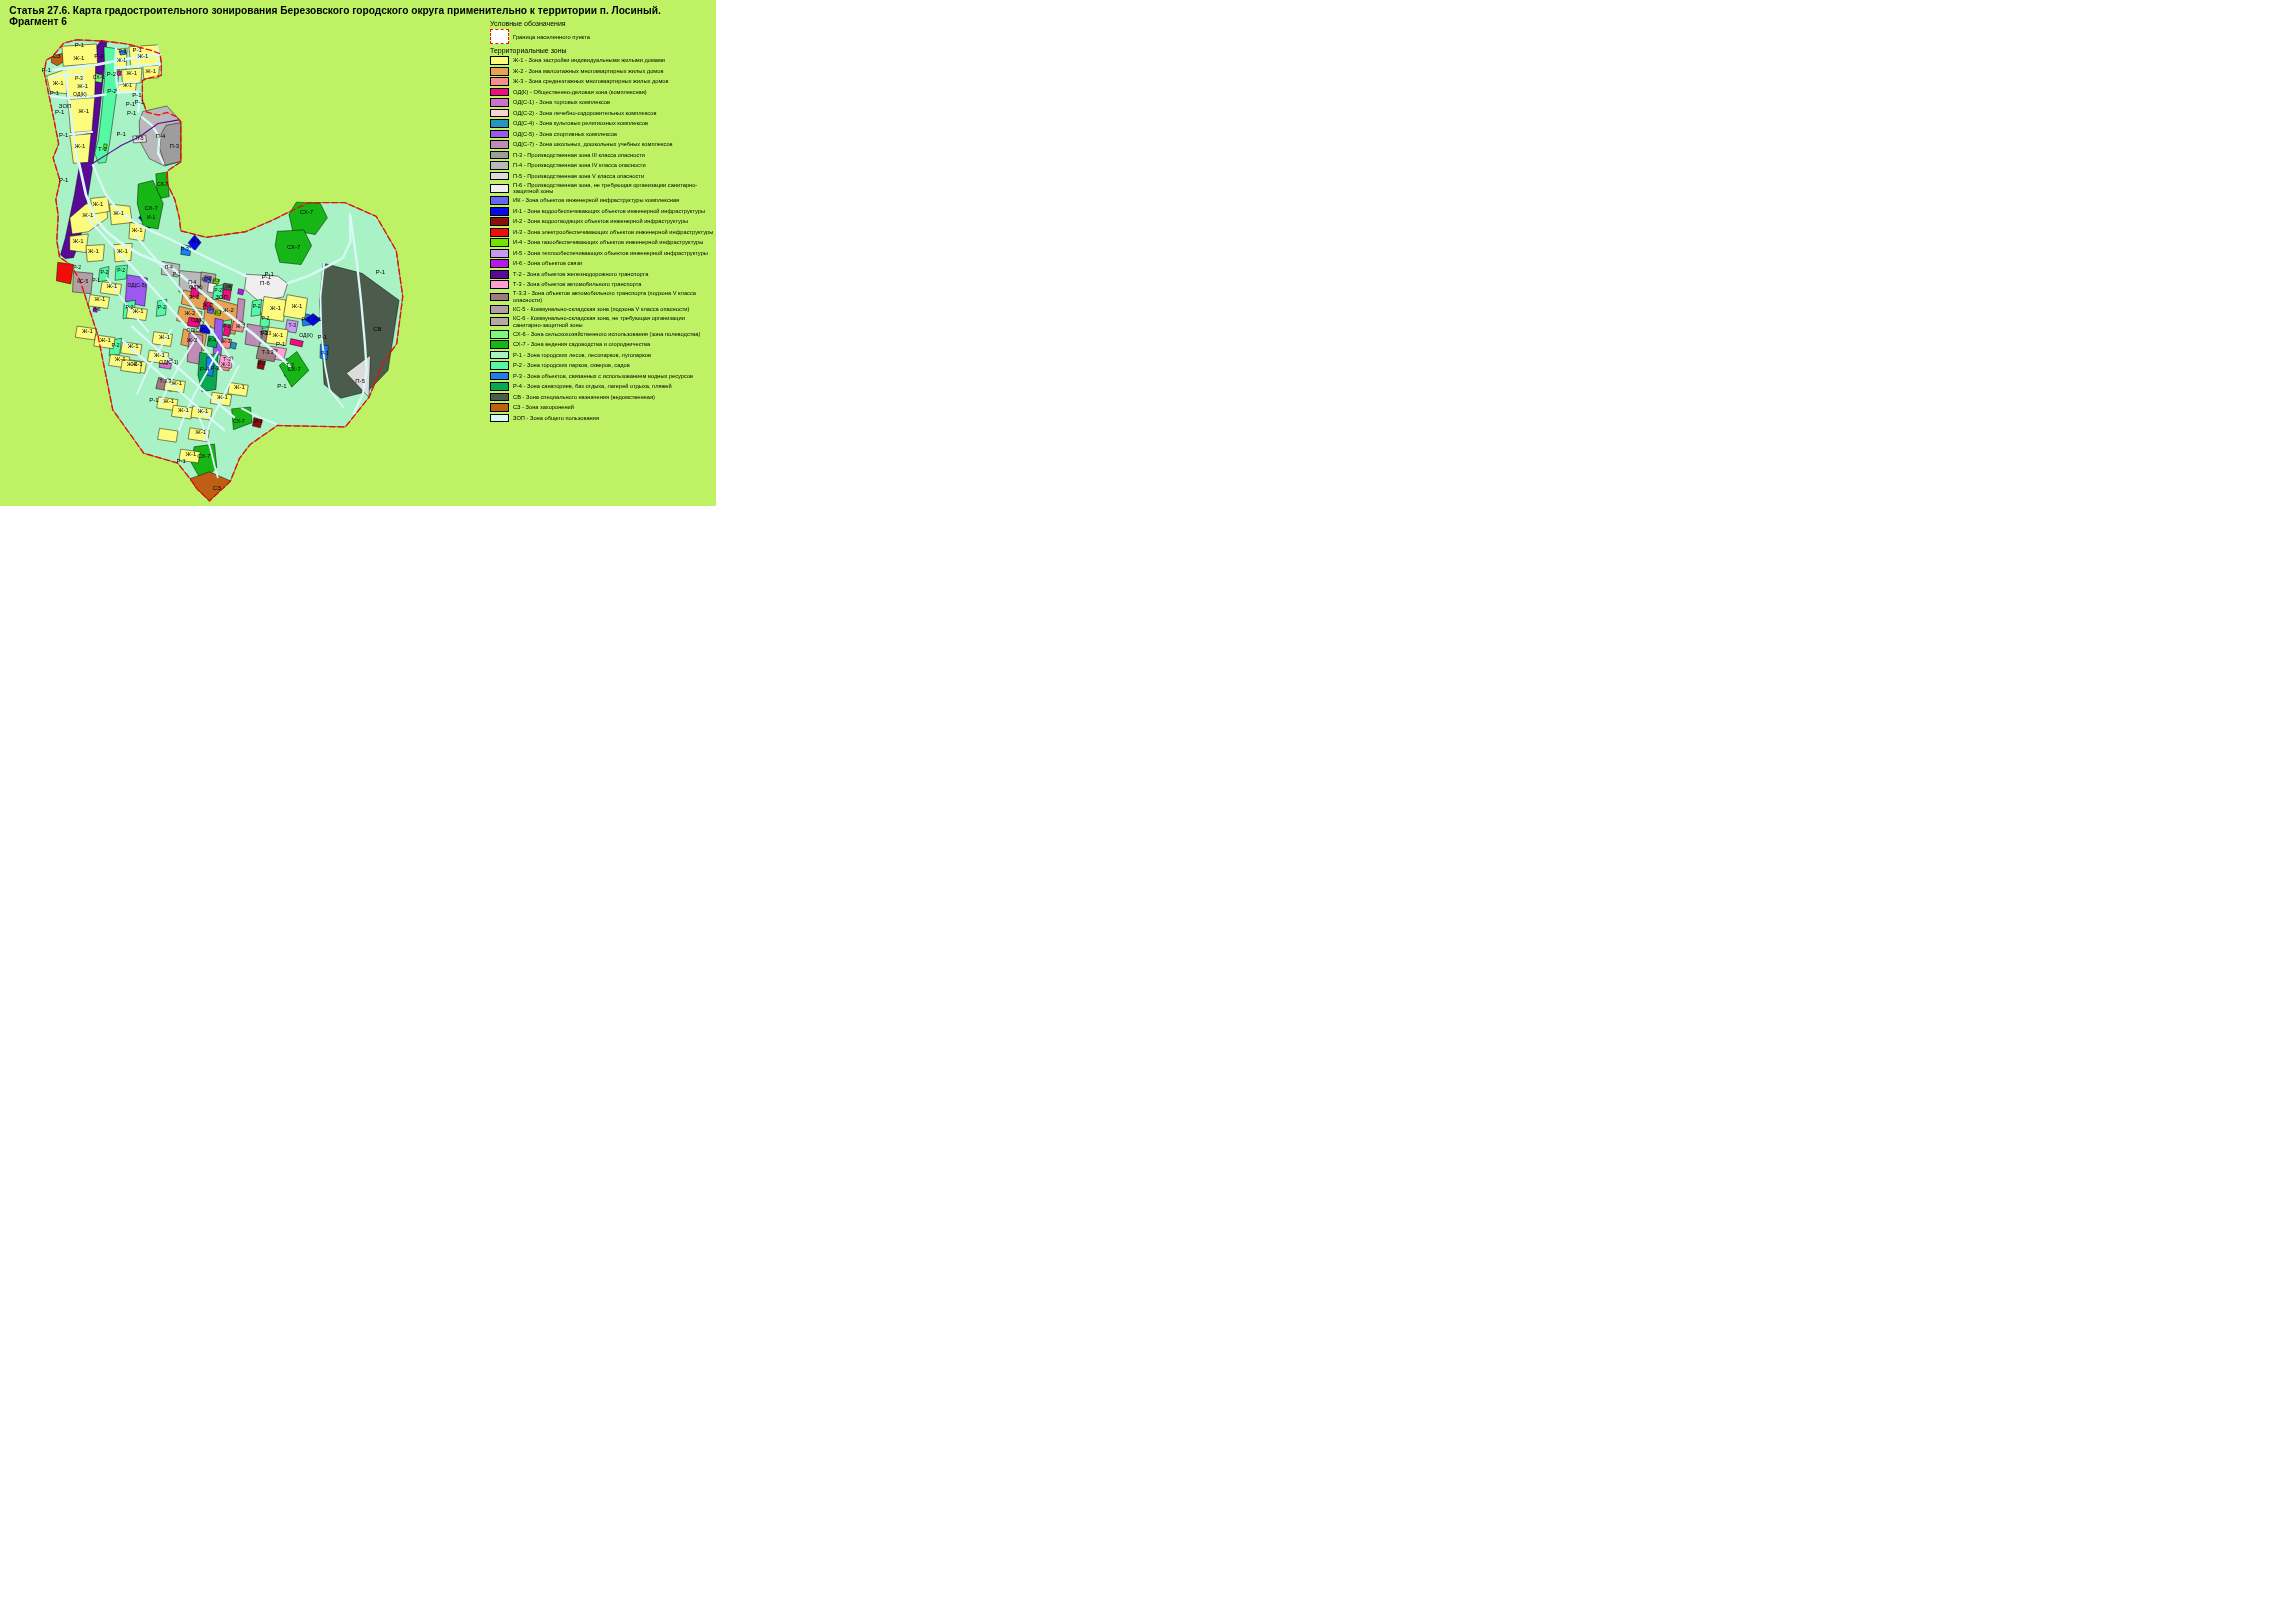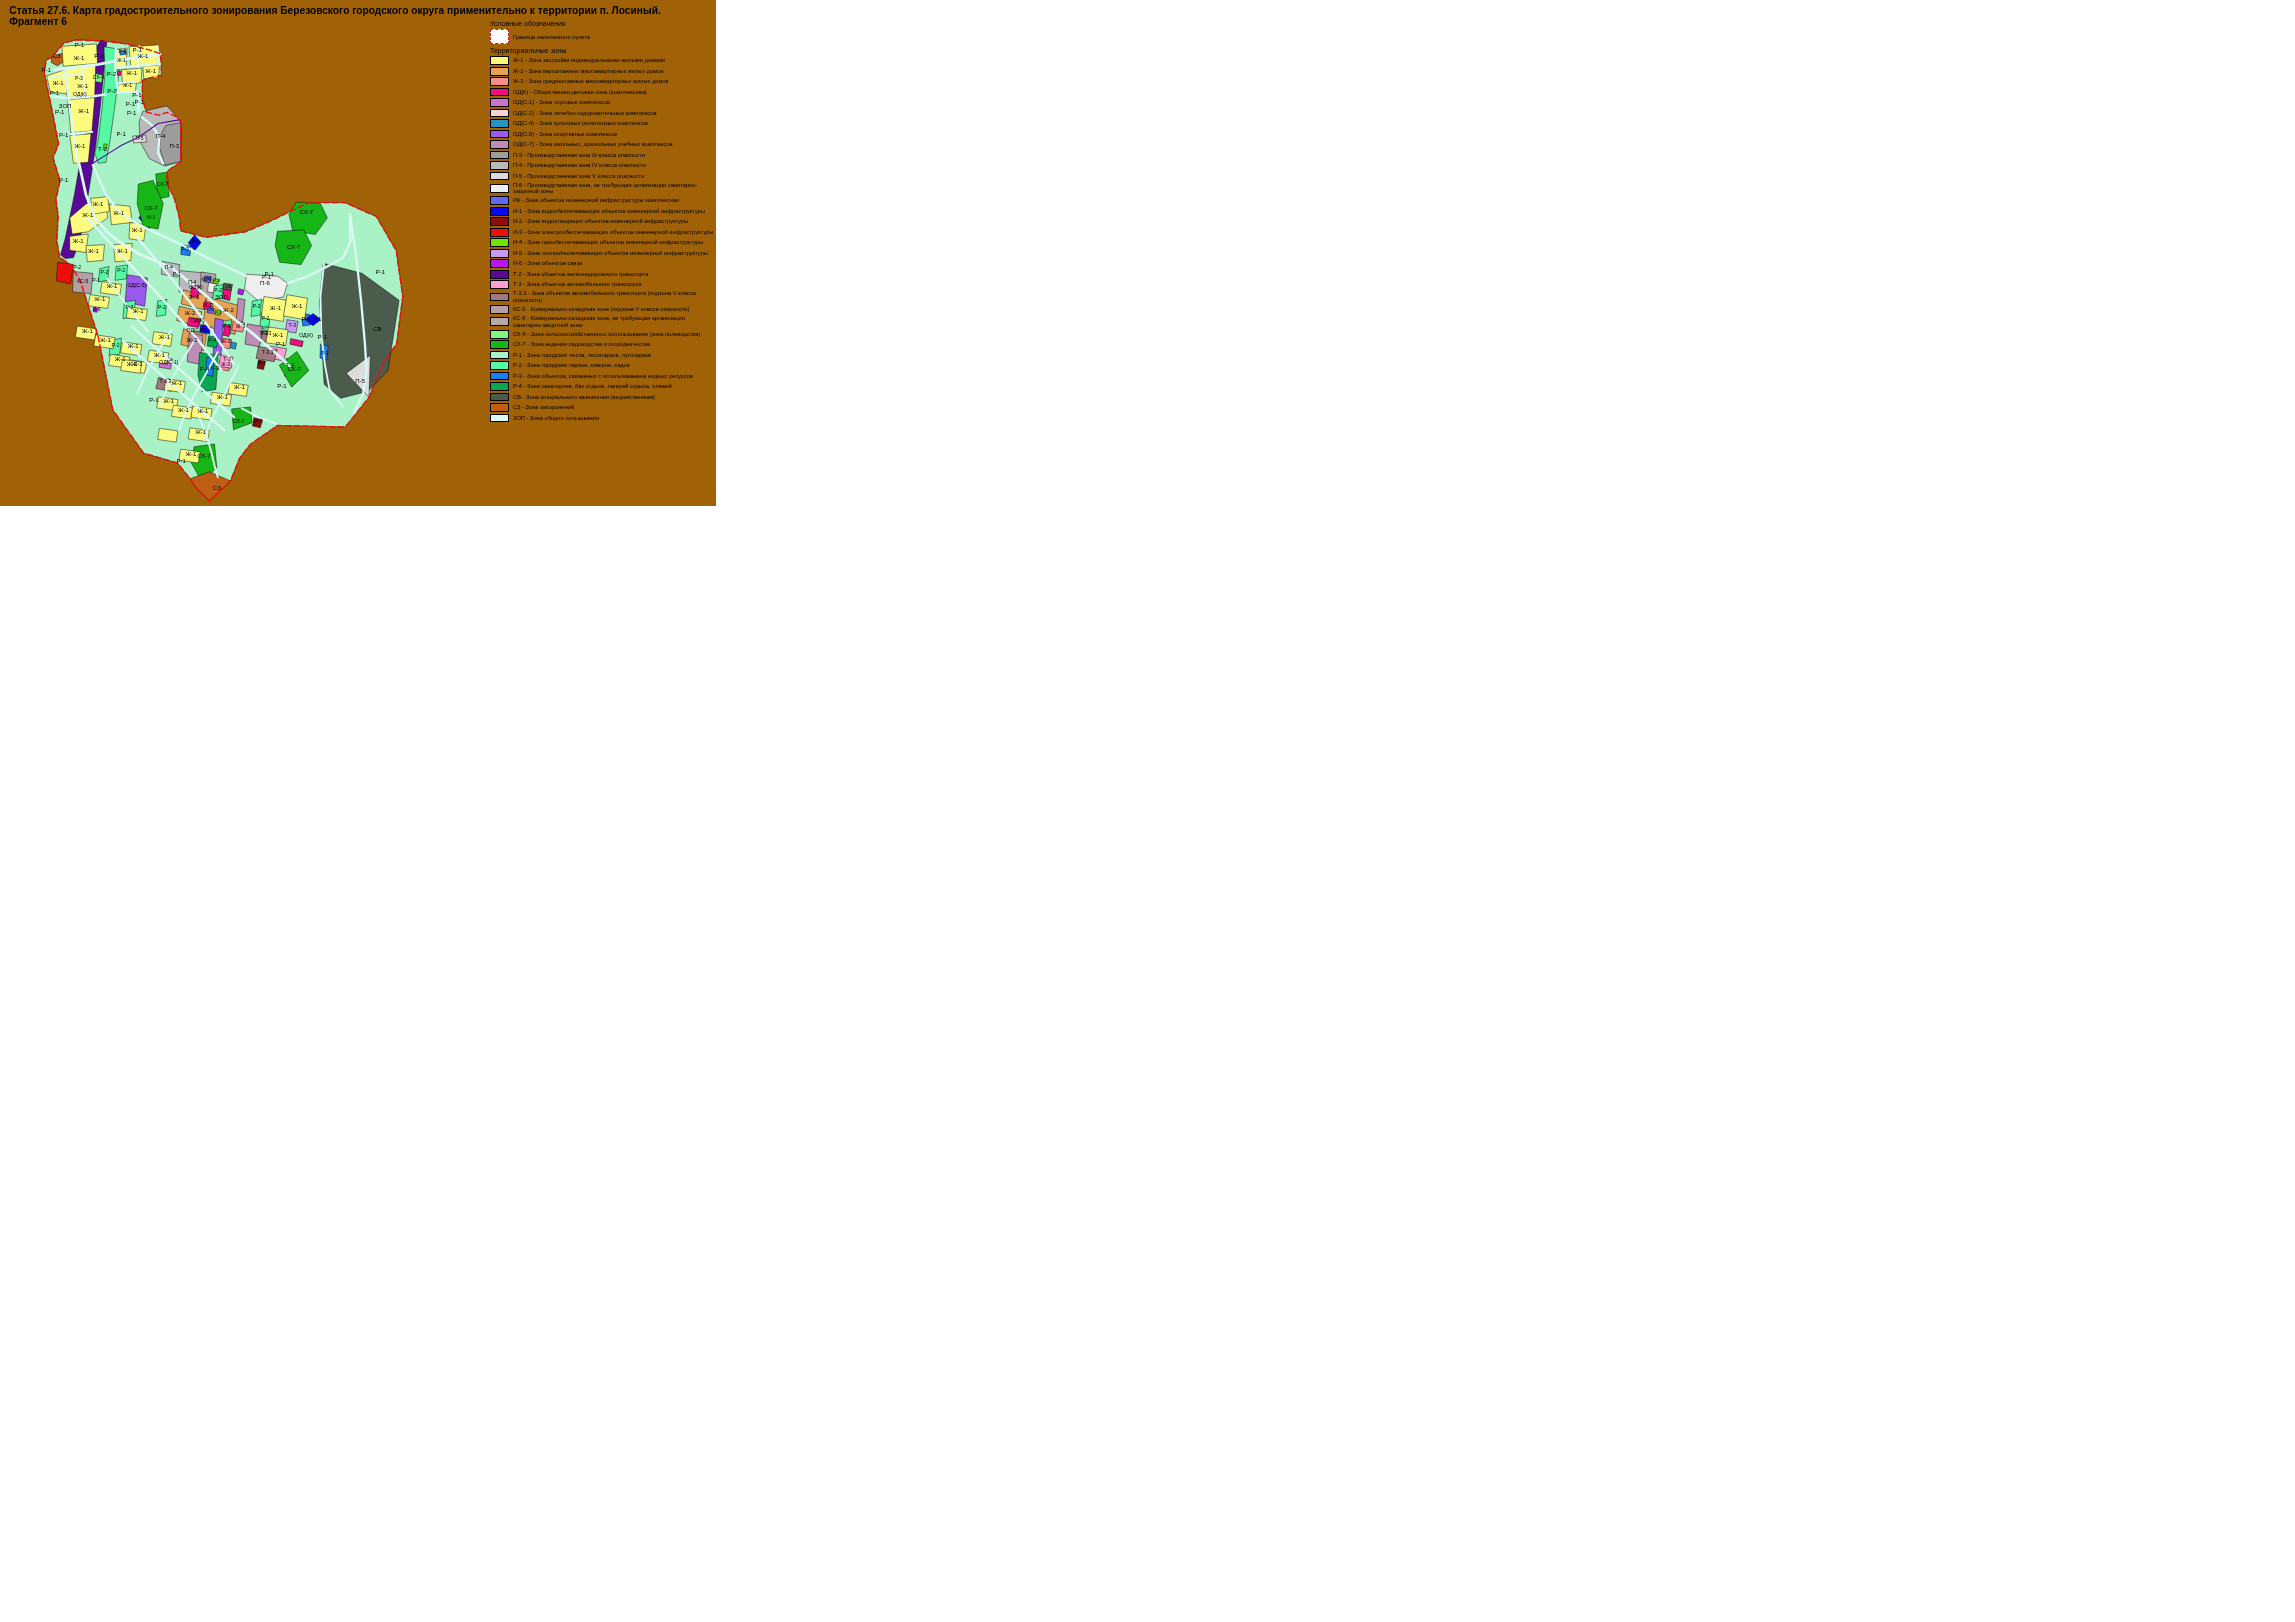--- a/index.html
+++ b/index.html
@@ -1,16 +1,16 @@
 <!DOCTYPE html>
 <html style="font-size:7.4px"><head>
 <meta charset="utf-8">
 <style>
   html,body{margin:0;padding:0;background:#fff;}
-  .page{position:relative;width:716px;height:506px;background:#a16207;overflow:hidden;
+  .page{position:relative;width:716px;height:506px;background:#bef264;overflow:hidden;
         font-family:"Liberation Sans",sans-serif;color:#000;}
   .title{position:absolute;left:9.3px;top:4.6px;width:662px;font-size:10.2px;font-weight:bold;line-height:1.15;}
   .map-wrap{position:absolute;left:0;top:18.5px;width:491px;height:487px;}
   .map-wrap svg{width:100%;height:100%;display:block;}
   .legend{position:absolute;left:490px;top:20.4px;width:225px;}
   .legend-header{font-size:7px;margin-bottom:1.9px;}
   .boundary-row{display:flex;align-items:center;margin:0.9px 0 2.8px 0;}
   .boundary-swatch{width:19.4px;height:15px;background:#fff;border:1.4px dashed #F20D0D;box-sizing:border-box;flex:0 0 auto;}
   .boundary-label{font-size:5.8px;margin-left:3.7px;}
   .zones-header{font-size:7px;margin:0.9px 0 1.9px 0;}

